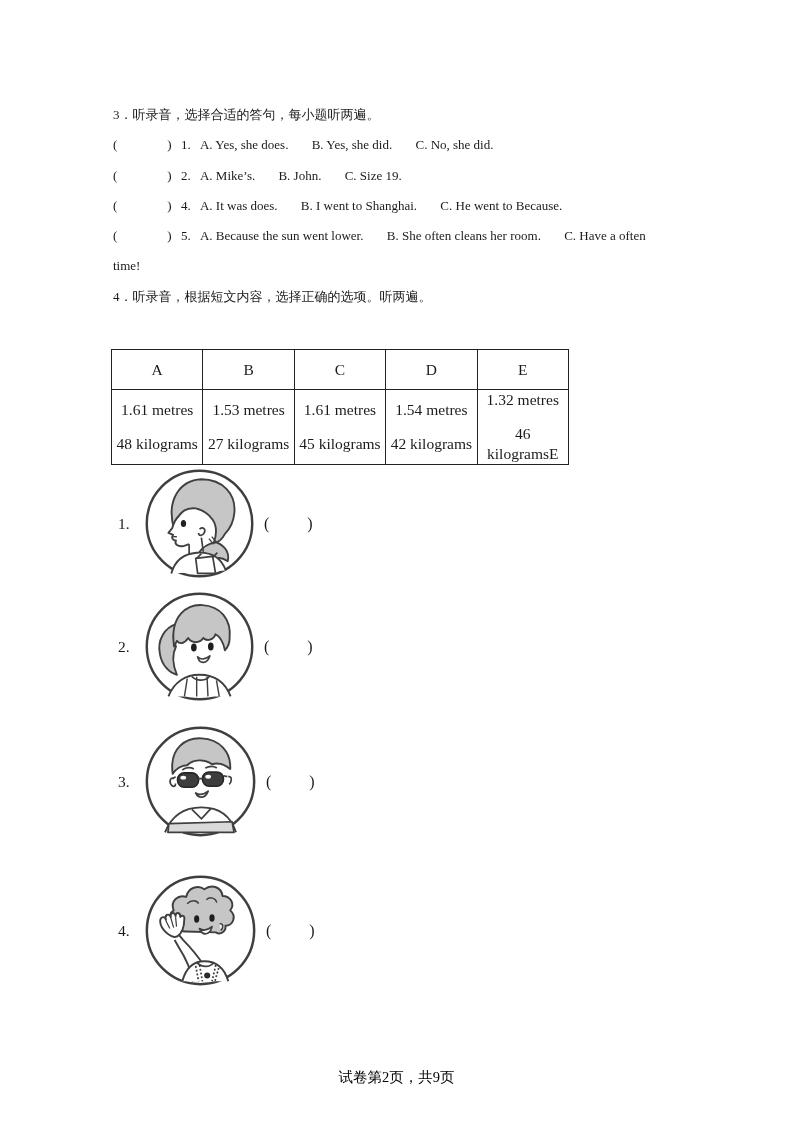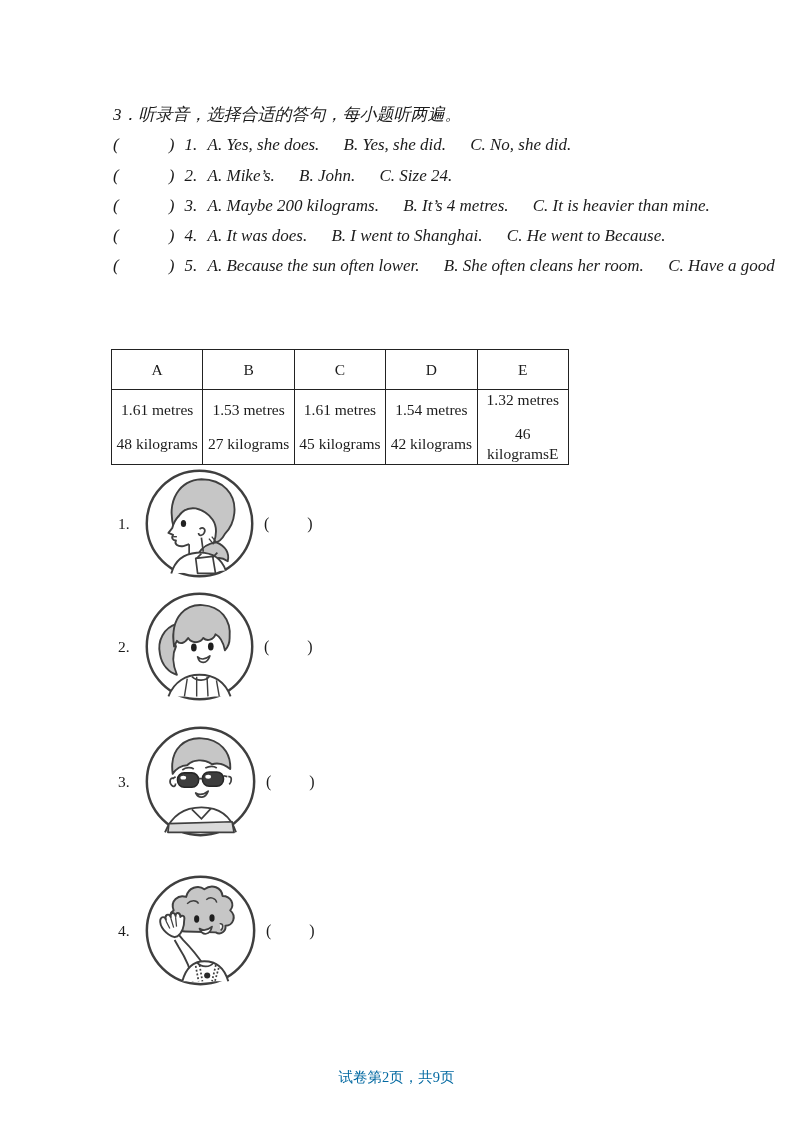--- a/index.html
+++ b/index.html
@@ -8,24 +8,23 @@
     background: #ffffff;
     position: relative;
     font-family: "Liberation Serif", "DejaVu Serif", serif;
     color: #1b1b1b;
     overflow: hidden;
   }
   .textblock {
     position: absolute;
     left: 113px; top: 100px;
     width: 600px;
-    font-size: 17px;
+    font-size: 13px;
     line-height: 30.3px;
     white-space: nowrap;
-    font-style: italic;
   }
   .line { height: 30.3px; }
   .blank-gap { display: inline-block; width: 50px; }
   .qnum { margin-left: 6px; }
   .opt { margin-left: 20px; margin-top: 30px; }
   .opt-a { margin-left: 6px; }
 
   table.hw-table {
     position: absolute;
     left: 111px; top: 349px;
@@ -63,21 +62,21 @@
   .pic-circle { display: block; }
   .pic-parens { margin-left: 8px; font-size: 16px; }
   .pic-gap { display: inline-block; width: 38px; }
 
   .footer {
     position: absolute;
     top: 1068px; left: 0;
     width: 793px;
     text-align: center;
     font-size: 14.5px;
-    color: #0369a1;
+    color: #000000;
   }
 </style>
 </head>
 <body>
 
 <div class="page">
 
   <div class="textblock">
     <div class="line">3．听录音，选择合适的答句，每小题听两遍。</div>
 
@@ -87,48 +86,45 @@
       <span class="opt opt-a">A. Yes, she does.</span>
       <span class="opt">B. Yes, she did.</span>
       <span class="opt">C. No, she did.</span>
     </div>
 
     <div class="line">
       <span><span>(</span><span class="blank-gap"></span><span>)</span></span>
       <span class="qnum">2.</span>
       <span class="opt opt-a">A. Mike’s.</span>
       <span class="opt">B. John.</span>
-      <span class="opt">C. Size 24.</span>
-    </div>
-
-    <div class="line">
-      <span><span>(</span><span class="blank-gap"></span><span>)</span></span>
-      <span class="qnum">3.</span>
-      <span class="opt opt-a">A. Maybe 200 kilograms.</span>
-      <span class="opt">B. It’s 4 metres.</span>
-      <span class="opt">C. It is heavier than mine.</span>
-    </div>
+      <span class="opt">C. Size 19.</span>
+    </div>
+
 
     <div class="line">
       <span><span>(</span><span class="blank-gap"></span><span>)</span></span>
       <span class="qnum">4.</span>
       <span class="opt opt-a">A. It was does.</span>
       <span class="opt">B. I went to Shanghai.</span>
       <span class="opt">C. He went to Because.</span>
     </div>
 
     <div class="line">
       <span><span>(</span><span class="blank-gap"></span><span>)</span></span>
       <span class="qnum">5.</span>
-      <span class="opt opt-a">A. Because the sun often lower.</span>
+      <span class="opt opt-a">A. Because the sun went lower.</span>
       <span class="opt">B. She often cleans her room.</span>
-      <span class="opt">C. Have a good</span>
-    </div>
-
-
+      <span class="opt">C. Have a often</span>
+    </div>
+
+    <div class="line">
+      <span>time!</span>
+    </div>
+
+    <div class="line">4．听录音，根据短文内容，选择正确的选项。听两遍。</div>
   </div>
 
   <table class="hw-table">
     <tbody>
         <tr>
       <th>A</th>
       <th>B</th>
       <th>C</th>
       <th>D</th>
       <th>E</th>

